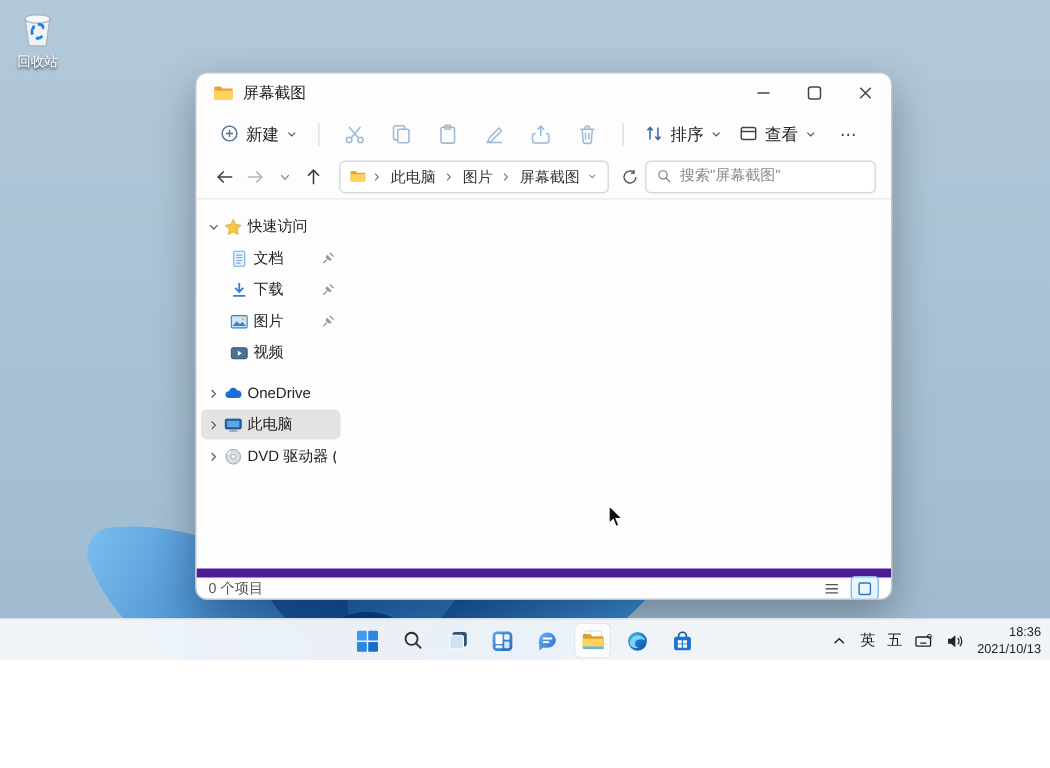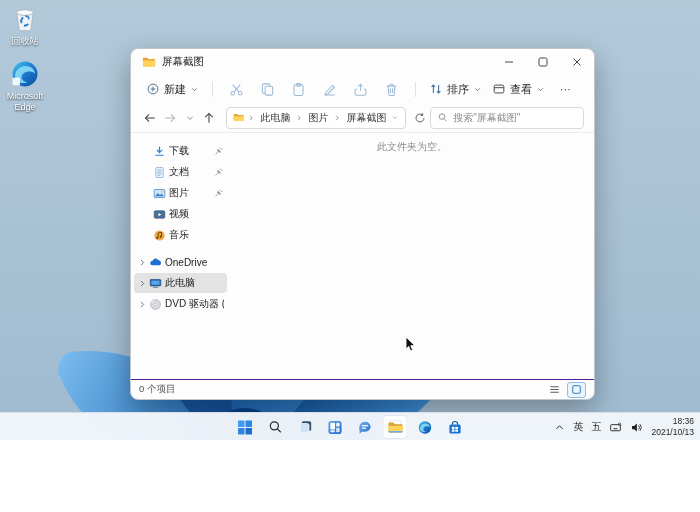--- a/index.html
+++ b/index.html
@@ -53,21 +53,21 @@
   .srow .tw { width:11px; height:11px; flex:0 0 auto; display:flex; align-items:center; justify-content:center; color:#666; }
   .srow .si { width:13px; height:13px; flex:0 0 auto; margin:0 3px 0 1px; }
   .srow .sl { white-space:nowrap; overflow:hidden; }
   .srow.child { padding-left:18px; }
   .srow .pin { width:10px; height:10px; margin-left:auto; color:#7a7a7a; flex:0 0 auto; }
   .sgap { height:6px; }
 
   .main { flex:1 1 auto; position:relative; background:#fdfdfd; }
   .empty-text { position:absolute; top:7px; left:0; right:0; text-align:center; font-size:10px; color:#8a8a8a; }
 
-  .statusbar { height:20px; flex:0 0 auto; border-top:1px solid #4c1d95; display:flex; align-items:center; padding:0 8px; font-size:9.5px; color:#555; }
+  .statusbar { height:20px; flex:0 0 auto; border-top:6px solid #4c1d95; display:flex; align-items:center; padding:0 8px; font-size:9.5px; color:#555; }
   .view-toggles { margin-left:auto; display:flex; gap:3px; }
   .vt { width:19px; height:16px; display:flex; align-items:center; justify-content:center; border:1px solid transparent; border-radius:3px; color:#555; }
   .vt.active { border-color:#8fbde6; background:#eaf4fd; }
 
   
   .taskbar { position:absolute; left:0; right:0; bottom:0; height:28px; background:rgba(242,246,250,.97);
              border-top:1px solid #d9dfe6; z-index:5; }
   .tb-center { position:absolute; left:50%; top:2px; transform:translateX(-50%); display:flex; gap:5px; }
   .task-icon { width:25px; height:24px; border-radius:4px; display:flex; align-items:center; justify-content:center; }
   .task-icon.active { background:#fbfdfe; box-shadow:inset 0 0 0 1px #e1e7ed; }
@@ -124,37 +124,20 @@
               <path d="M14.8 16.2 a3.4 3.4 0 0 1 -3.6 1.2"></path>
             </g>
             <g fill="#2f7dd1">
               <path d="M10.7 10.2 l-2 .3 1.4 1.5 z"></path>
               <path d="M15.9 12.6 l-.2-2 -1.5 1.3 z"></path>
               <path d="M10.8 17.9 l1.9 .8 -.4-2 z"></path>
             </g>
           </svg>
       </span>
       <span class="lbl">回收站</span>
-    </div>
-    <div class="desktop-icon">
-      <span class="ico">
-        <svg width="30" height="30" viewBox="0 0 24 24">
-            <defs>
-              <linearGradient id="edg" x1="0" y1="0" x2="1" y2="1">
-                <stop offset="0" stop-color="#46c3f0"></stop>
-                <stop offset="0.55" stop-color="#1b74c9"></stop>
-                <stop offset="1" stop-color="#0b4fa0"></stop>
-              </linearGradient>
-            </defs>
-            <circle cx="12" cy="12" r="10" fill="url(#edg)"></circle>
-            <path d="M4 14 C4 8 9 5.5 12.5 5.5 C17.5 5.5 20 9 20 11.5 C17 9 11 9.5 9.5 13 C8.5 15.5 10.5 18.5 14 18.5 C9 20.5 4 18 4 14 Z" fill="#8fe0f7" opacity="0.85"></path>
-            <rect x="2" y="15" width="6" height="6" rx="1" fill="#fff" opacity="0.9"></rect>
-          </svg>
-      </span>
-      <span class="lbl">Microsoft Edge</span>
     </div>
   </div>
 
   <div class="window">
 
     <div class="titlebar">
       <span class="t-ico">
         <svg width="14" height="14" viewBox="0 0 16 16">
             <path d="M1 4 Q1 3 2 3 H6 L7.3 4.6 H14 Q15 4.6 15 5.6 V12 Q15 13 14 13 H2 Q1 13 1 12 Z" fill="#e8a33d"></path>
             <path d="M1 6.2 H15 V12 Q15 13 14 13 H2 Q1 13 1 12 Z" fill="#ffd35c"></path>
@@ -326,21 +309,49 @@
               <path d="M10 10 L14 14"></path>
             </g>
           </svg>
         <input type="text" placeholder="搜索&quot;屏幕截图&quot;" style="">
       </div>
     </div>
 
     <div class="body">
       <div class="sidebar">
 
-
+        <div class="srow">
+          <span class="tw">
+              <svg width="9" height="9" viewBox="0 0 16 16">
+                <path d="M3.5 5.5 L8 10 L12.5 5.5" fill="none" stroke="#666" stroke-width="1.6"></path>
+              </svg>
+            </span>
+          <svg class="si" viewBox="0 0 16 16">
+              <path d="M8 1.6 L10 5.8 L14.5 6.4 L11.2 9.5 L12 14 L8 11.8 L4 14 L4.8 9.5 L1.5 6.4 L6 5.8 Z" fill="#f7c648" stroke="#d9a72e" stroke-width="0.7"></path>
+            </svg>
+          <span class="sl">快速访问</span>
+        </div>
+
+
+        <div class="srow child">
+          <svg class="si" viewBox="0 0 16 16">
+              <rect x="3.5" y="1.8" width="9" height="12.4" rx="1" fill="#eaf2fb" stroke="#7ba7d9" stroke-width="0.9"></rect>
+              <g stroke="#7ba7d9" stroke-width="0.9">
+                <path d="M5.5 5 h5 M5.5 7.2 h5 M5.5 9.4 h5 M5.5 11.6 h3.5"></path>
+              </g>
+            </svg>
+          <span class="sl">文档</span>
+          <svg class="pin" viewBox="0 0 16 16">
+              <g stroke="#777" stroke-width="1.1" fill="none">
+                <path d="M9.5 2.5 L13.5 6.5"></path>
+                <path d="M6 10 L2.5 13.5"></path>
+                <path d="M6.5 4.5 L11.5 9.5 L10.5 10.5 Q8 11 5.5 8.5 Q4.5 7 5.5 5.5 Z" fill="#999" stroke="none"></path>
+              </g>
+            </svg>
+        </div>
 
         <div class="srow child">
           <svg class="si" viewBox="0 0 16 16">
               <g fill="none" stroke="#2e7cd6" stroke-width="1.5">
                 <path d="M8 2 V9"></path>
                 <path d="M4.7 6 L8 9.4 L11.3 6"></path>
                 <path d="M3 12.6 H13"></path>
               </g>
             </svg>
           <span class="sl">下载</span>
@@ -348,37 +359,20 @@
               <g stroke="#777" stroke-width="1.1" fill="none">
                 <path d="M9.5 2.5 L13.5 6.5"></path>
                 <path d="M6 10 L2.5 13.5"></path>
                 <path d="M6.5 4.5 L11.5 9.5 L10.5 10.5 Q8 11 5.5 8.5 Q4.5 7 5.5 5.5 Z" fill="#999" stroke="none"></path>
               </g>
             </svg>
         </div>
 
         <div class="srow child">
           <svg class="si" viewBox="0 0 16 16">
-              <rect x="3.5" y="1.8" width="9" height="12.4" rx="1" fill="#eaf2fb" stroke="#7ba7d9" stroke-width="0.9"></rect>
-              <g stroke="#7ba7d9" stroke-width="0.9">
-                <path d="M5.5 5 h5 M5.5 7.2 h5 M5.5 9.4 h5 M5.5 11.6 h3.5"></path>
-              </g>
-            </svg>
-          <span class="sl">文档</span>
-          <svg class="pin" viewBox="0 0 16 16">
-              <g stroke="#777" stroke-width="1.1" fill="none">
-                <path d="M9.5 2.5 L13.5 6.5"></path>
-                <path d="M6 10 L2.5 13.5"></path>
-                <path d="M6.5 4.5 L11.5 9.5 L10.5 10.5 Q8 11 5.5 8.5 Q4.5 7 5.5 5.5 Z" fill="#999" stroke="none"></path>
-              </g>
-            </svg>
-        </div>
-
-        <div class="srow child">
-          <svg class="si" viewBox="0 0 16 16">
               <rect x="1.5" y="3" width="13" height="10" rx="1" fill="#cfe6fa" stroke="#3b7fc4" stroke-width="0.9"></rect>
               <path d="M2.5 11.5 L6 7.5 L8.5 10 L10.5 8 L13.5 11.5 Z" fill="#3b7fc4"></path>
               <circle cx="11" cy="5.8" r="1.2" fill="#f5c242"></circle>
             </svg>
           <span class="sl">图片</span>
           <svg class="pin" viewBox="0 0 16 16">
               <g stroke="#777" stroke-width="1.1" fill="none">
                 <path d="M9.5 2.5 L13.5 6.5"></path>
                 <path d="M6 10 L2.5 13.5"></path>
                 <path d="M6.5 4.5 L11.5 9.5 L10.5 10.5 Q8 11 5.5 8.5 Q4.5 7 5.5 5.5 Z" fill="#999" stroke="none"></path>
@@ -387,29 +381,20 @@
         </div>
 
         <div class="srow child">
           <svg class="si" viewBox="0 0 16 16">
               <rect x="1.5" y="3.5" width="13" height="9" rx="1.5" fill="#4a7296" stroke="#2e4f70" stroke-width="0.8"></rect>
               <path d="M6.8 6 L10.2 8 L6.8 10 Z" fill="#fff"></path>
             </svg>
           <span class="sl">视频</span>
         </div>
 
-        <div class="srow child">
-          <svg class="si" viewBox="0 0 16 16">
-              <circle cx="8" cy="8" r="6.3" fill="#f2a93b"></circle>
-              <path d="M6.2 11 V5 L10.5 4 V9.6" fill="none" stroke="#5b3e12" stroke-width="1.1"></path>
-              <circle cx="5.2" cy="11" r="1.3" fill="#5b3e12"></circle>
-              <circle cx="9.5" cy="9.6" r="1.3" fill="#5b3e12"></circle>
-            </svg>
-          <span class="sl">音乐</span>
-        </div>
 
         <div class="sgap"></div>
 
         <div class="srow">
           <span class="tw">
               <svg width="9" height="9" viewBox="0 0 16 16">
                 <path d="M5.5 3.5 L10 8 L5.5 12.5" fill="none" stroke="#666" stroke-width="1.6"></path>
               </svg>
             </span>
           <svg class="si" viewBox="0 0 16 16">
@@ -443,23 +428,20 @@
               <circle cx="8" cy="8" r="6" fill="#d9dde2" stroke="#9aa3ab" stroke-width="0.8"></circle>
               <circle cx="8" cy="8" r="1.8" fill="#fff" stroke="#9aa3ab" stroke-width="0.7"></circle>
               <path d="M3.4 6 A5 5 0 0 1 6 3.4" fill="none" stroke="#fff" stroke-width="1.2"></path>
             </svg>
           <span class="sl">DVD 驱动器 (D:) C</span>
         </div>
 
 
       </div>
 
-      <div class="main">
-        <div class="empty-text">此文件夹为空。</div>
-      </div>
     </div>
 
     <div class="statusbar">
       <span>0 个项目</span>
       <div class="view-toggles">
         <span class="vt">
             <svg width="11" height="11" viewBox="0 0 16 16">
               <g stroke="#555" stroke-width="1.4">
                 <path d="M2 4 h12 M2 8 h12 M2 12 h12"></path>
               </g>

